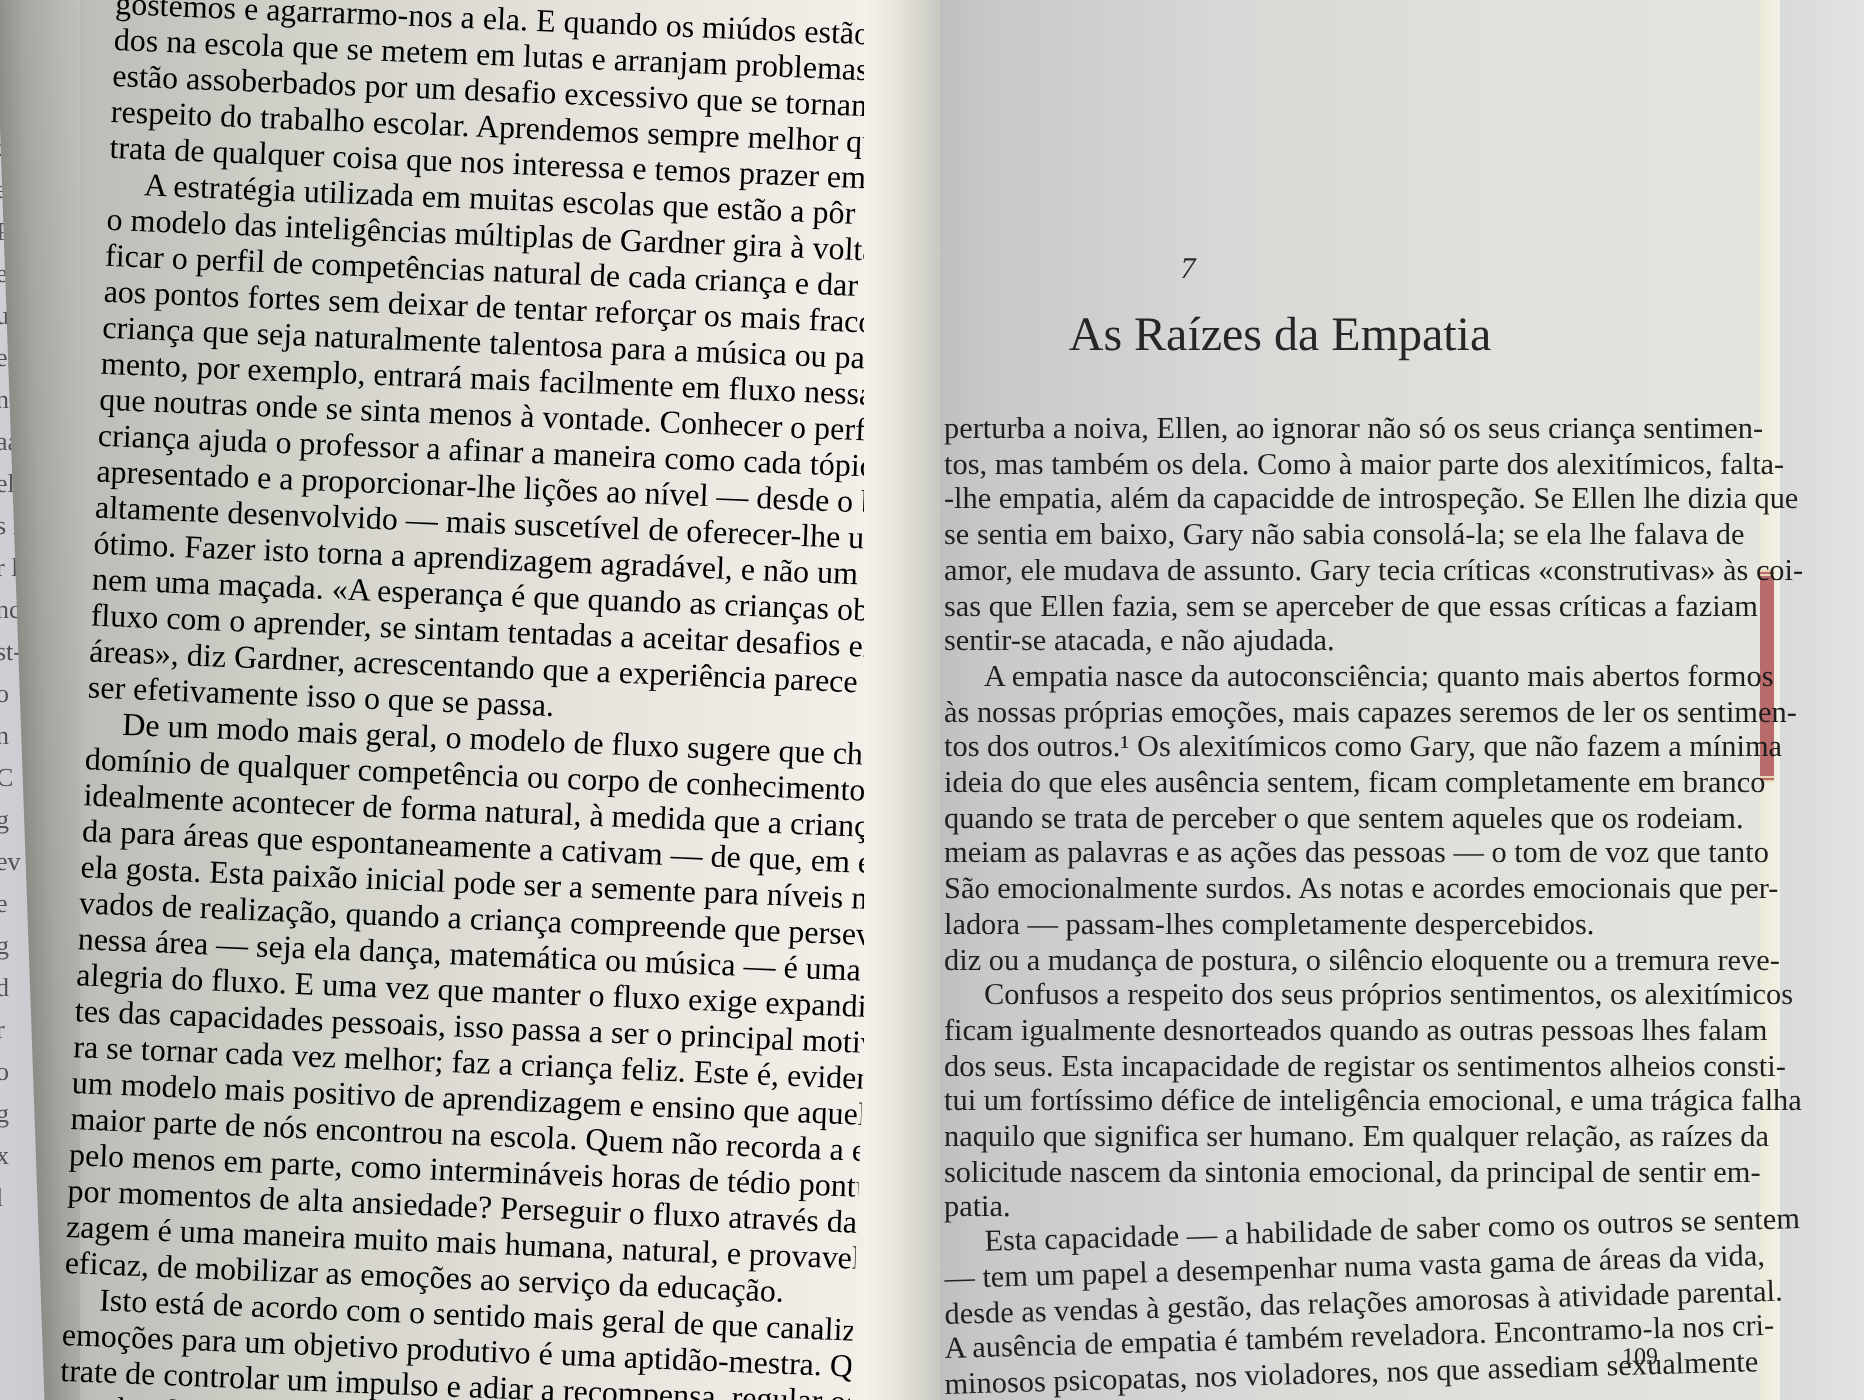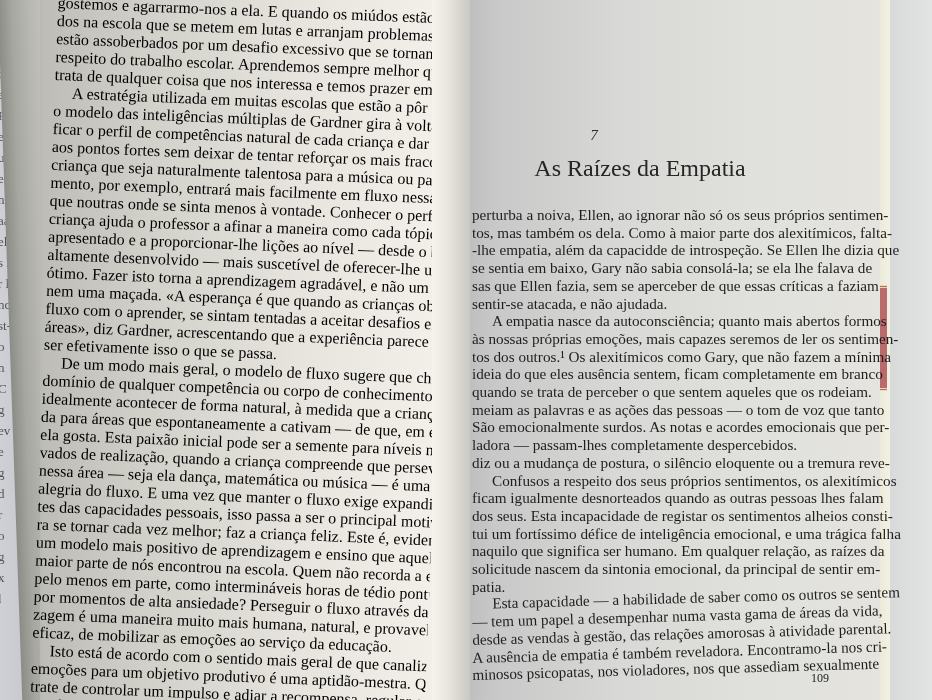--- a/index.html
+++ b/index.html
@@ -141,24 +141,25 @@
 
   <div class="page-right"></div>
   <div class="gutter"></div>
   <div class="page-right-edge"></div>
   <div class="red-mark"></div>
 
   <div class="chapter-num">7</div>
   <div class="chapter-title">As Raízes da Empatia</div>
 
   <div class="right-text" id="rightText">
-      <span class="ln">perturba a noiva, Ellen, ao ignorar não só os seus próprios sentimen-</span>
+      <span class="ln">perturba a noiva, Ellen, ao ignorar não só os seus criança sentimen-</span>
       <span class="ln">tos, mas também os dela. Como à maior parte dos alexitímicos, falta-</span>
       <span class="ln">-lhe empatia, além da capacidde de introspeção. Se Ellen lhe dizia que</span>
       <span class="ln">se sentia em baixo, Gary não sabia consolá-la; se ela lhe falava de</span>
+      <span class="ln">amor, ele mudava de assunto. Gary tecia críticas «construtivas» às coi-</span>
       <span class="ln">sas que Ellen fazia, sem se aperceber de que essas críticas a faziam</span>
       <span class="ln">sentir-se atacada, e não ajudada.</span>
       <span class="ln ind">A empatia nasce da autoconsciência; quanto mais abertos formos</span>
       <span class="ln">às nossas próprias emoções, mais capazes seremos de ler os sentimen-</span>
       <span class="ln">tos dos outros.¹ Os alexitímicos como Gary, que não fazem a mínima</span>
       <span class="ln">ideia do que eles ausência sentem, ficam completamente em branco</span>
       <span class="ln">quando se trata de perceber o que sentem aqueles que os rodeiam.</span>
       <span class="ln">meiam as palavras e as ações das pessoas — o tom de voz que tanto</span>
       <span class="ln">São emocionalmente surdos. As notas e acordes emocionais que per-</span>
       <span class="ln">ladora — passam-lhes completamente despercebidos.</span>

